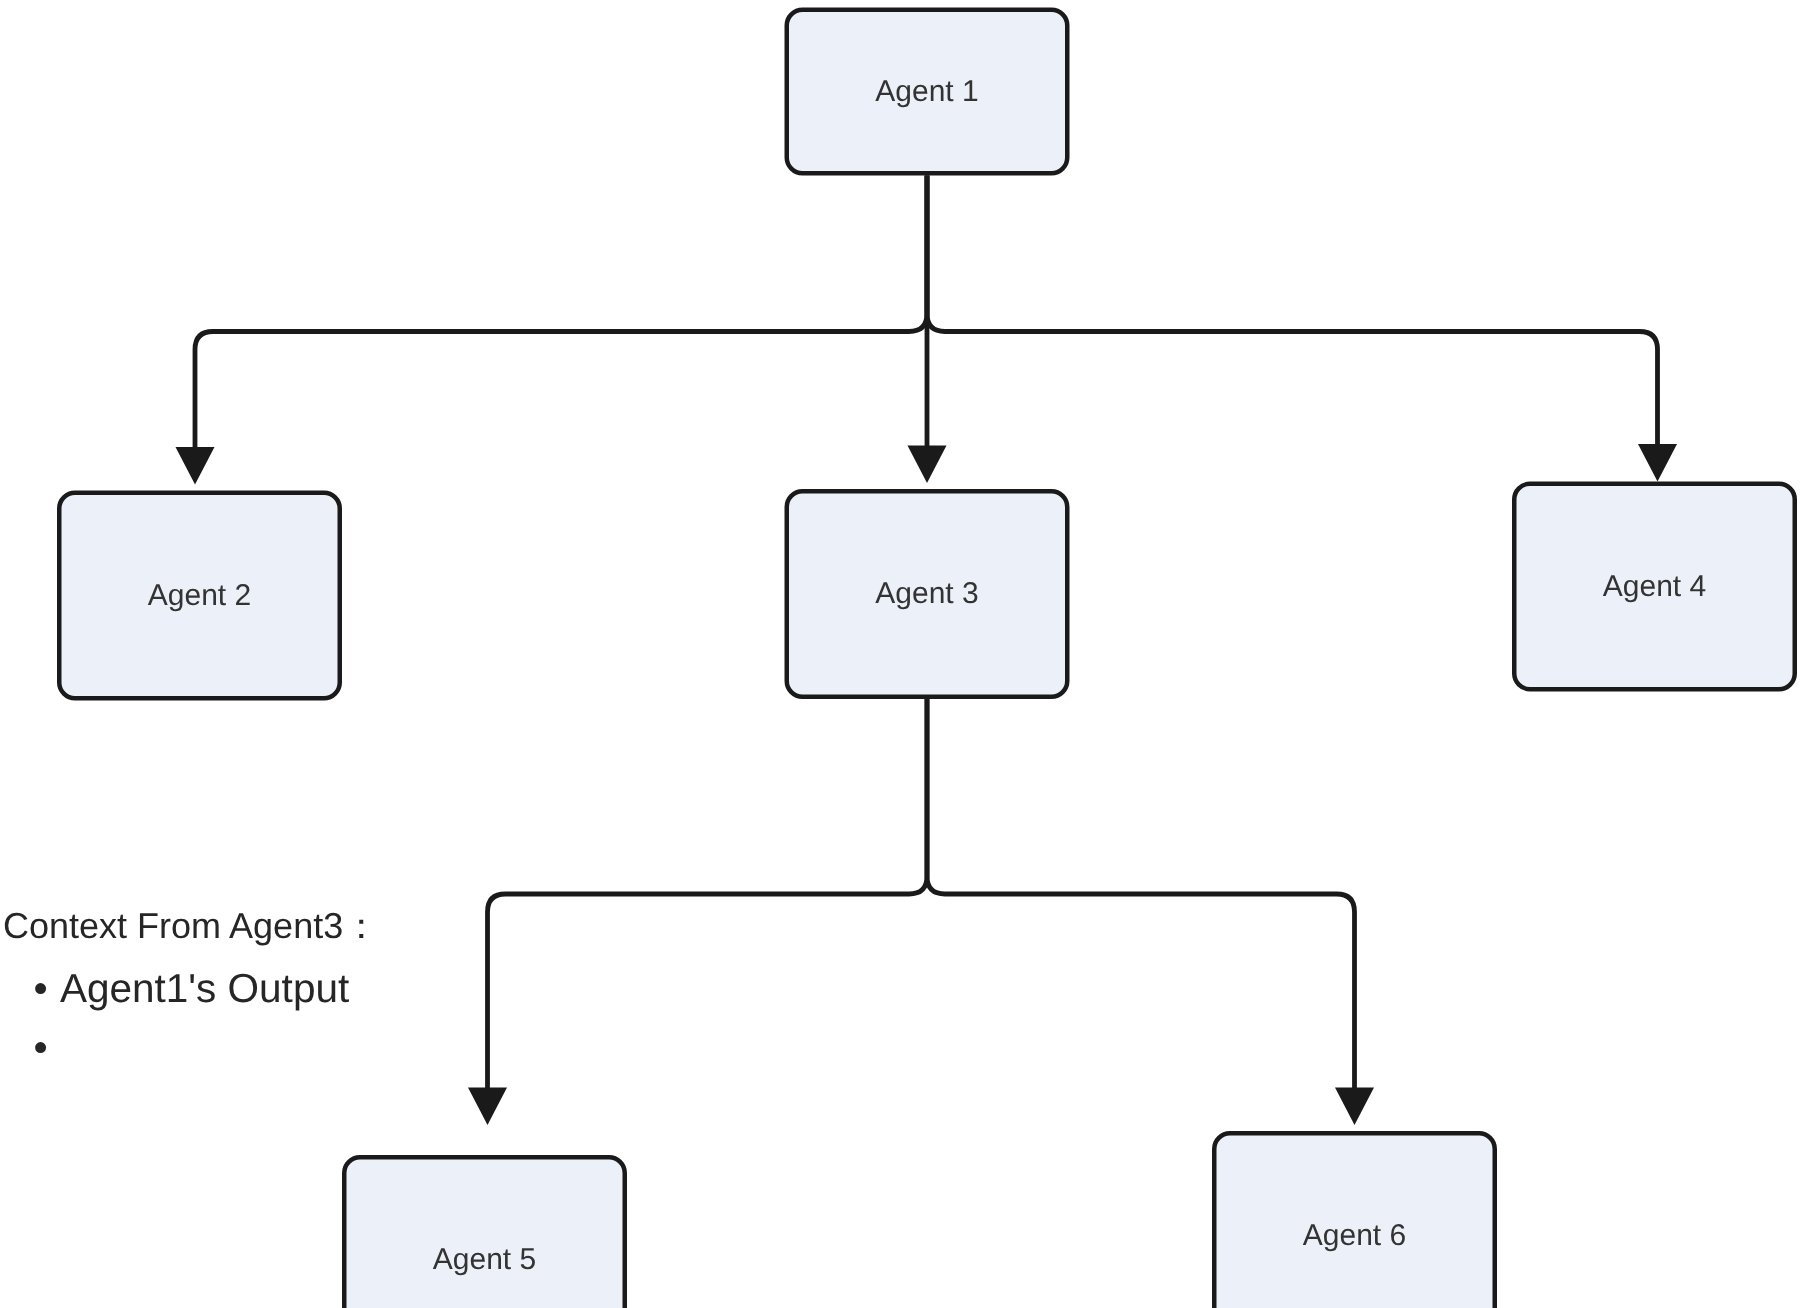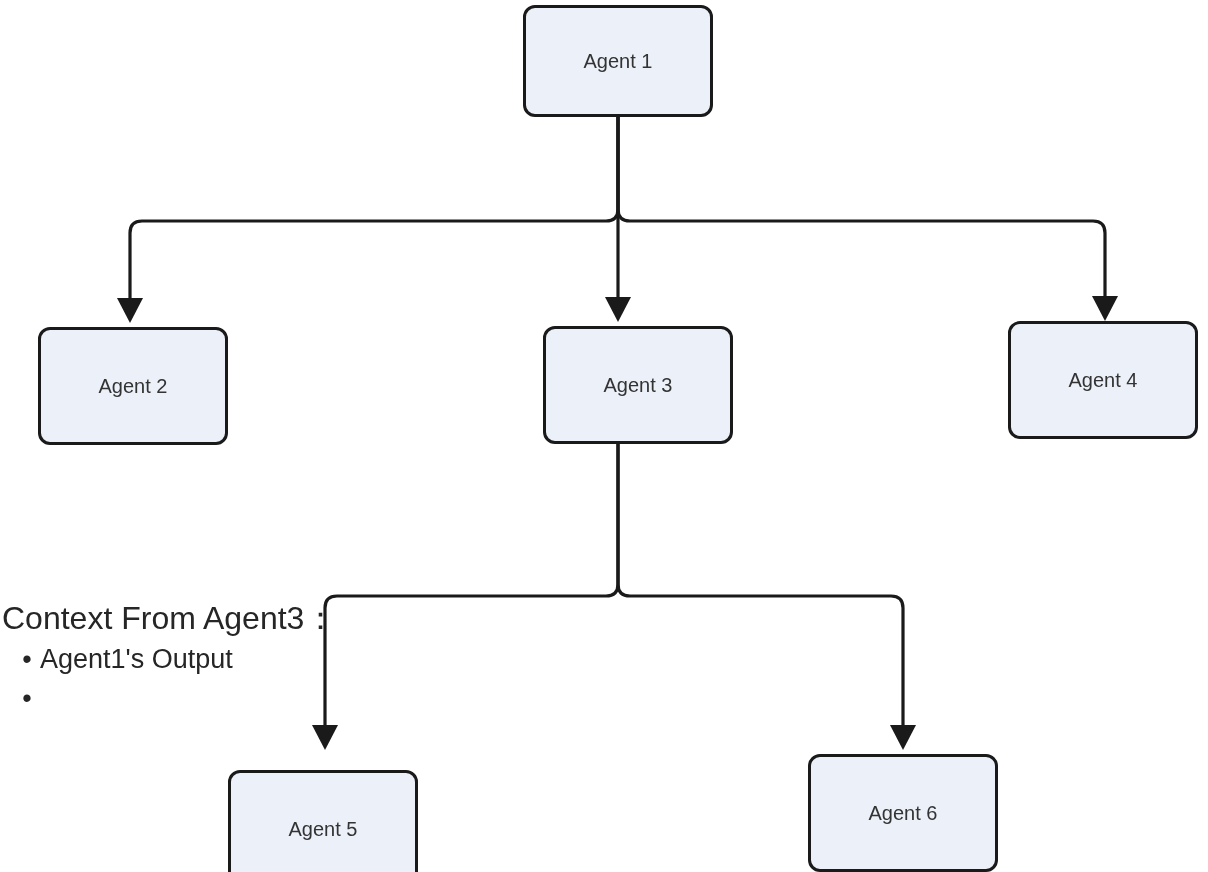--- a/index.html
+++ b/index.html
@@ -30,40 +30,40 @@
     stroke: var(--edge-color);
     stroke-width: 3.2;
     stroke-linecap: butt;
   }
   .arrowhead {
     fill: var(--edge-color);
     stroke: none;
   }
   .node {
     position: absolute;
-    width: 190px; height: 118px;
+    width: 190px; height: 140px;
     background: var(--node-fill);
     border: 3.5px solid var(--node-border);
     border-radius: 12px;
     display: flex;
     align-items: center;
     justify-content: center;
   }
   .node-label {
     font-size: 20px;
     color: var(--text-color);
     white-space: nowrap;
   }
   .annotation {
     position: absolute;
     left: 2px; top: 601px;
     color: #262626;
   }
   .annotation-title {
-    font-size: 32px;
+    font-size: 24px;
     line-height: 34px;
     white-space: nowrap;
   }
   .annotation-list {
     list-style: none;
     margin: 5px 0 0 0;
     padding: 0;
   }
   .annotation-item {
     display: flex;
@@ -104,21 +104,21 @@
   </svg>
 
   <div class="node" style="left:523px; top:5px; height:112px;">
     <span class="node-label">Agent 1</span>
   </div>
 
   <div class="node" style="left:38px; top:327px;">
     <span class="node-label">Agent 2</span>
   </div>
 
-  <div class="node" style="left:523px; top:326px;margin-left:20px;">
+  <div class="node" style="left:523px; top:326px;">
     <span class="node-label">Agent 3</span>
   </div>
 
   <div class="node" style="left:1008px; top:321px;">
     <span class="node-label">Agent 4</span>
   </div>
 
   <div class="node" style="left:228px; top:754px;margin-top:16px;">
     <span class="node-label">Agent 5</span>
   </div>

